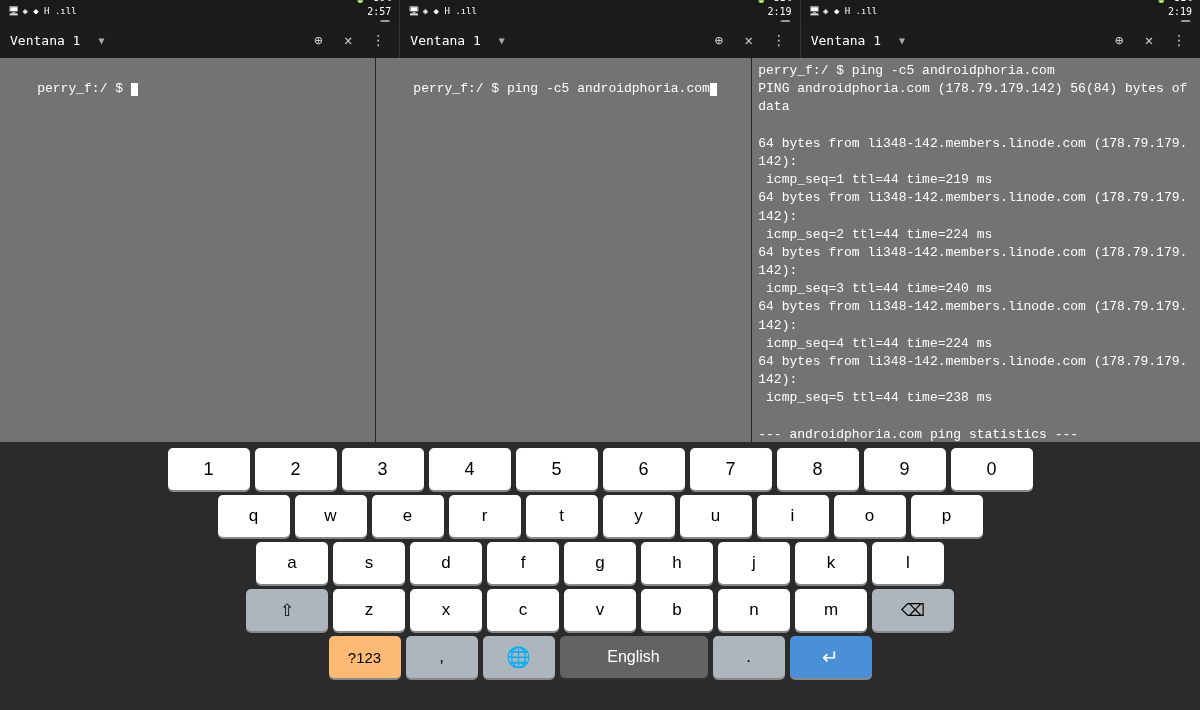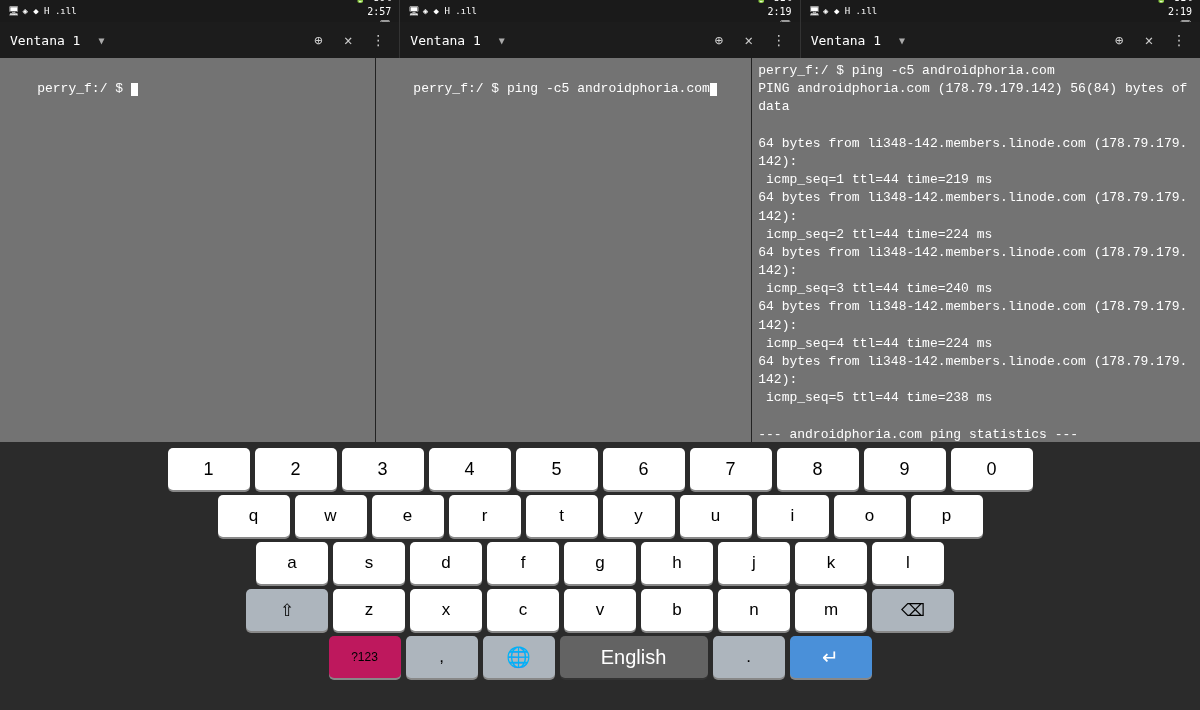--- a/index.html
+++ b/index.html
@@ -149,33 +149,33 @@
       width: 82px;
       height: 42px;
     }
     .key-backspace {
       width: 82px;
       height: 42px;
     }
     .key-123 {
       width: 72px;
       height: 42px;
-      font-size: 12px;
-      background: #be185d;
+      font-size: 15px;
+      background: #fdba74;
     }
     .key-globe {
       width: 72px;
       height: 42px;
       background: #adb5bd;
       font-size: 20px;
     }
     .key-lang {
       width: 148px;
       height: 42px;
-      font-size: 20px;
+      font-size: 16px;
       background: #636363;
       color: #fff;
       border-radius: 5px;
       box-shadow: 0 2px 0 #333;
     }
     .key-return {
       width: 82px;
       height: 42px;
       background: #4a90d9;
       color: #fff;

